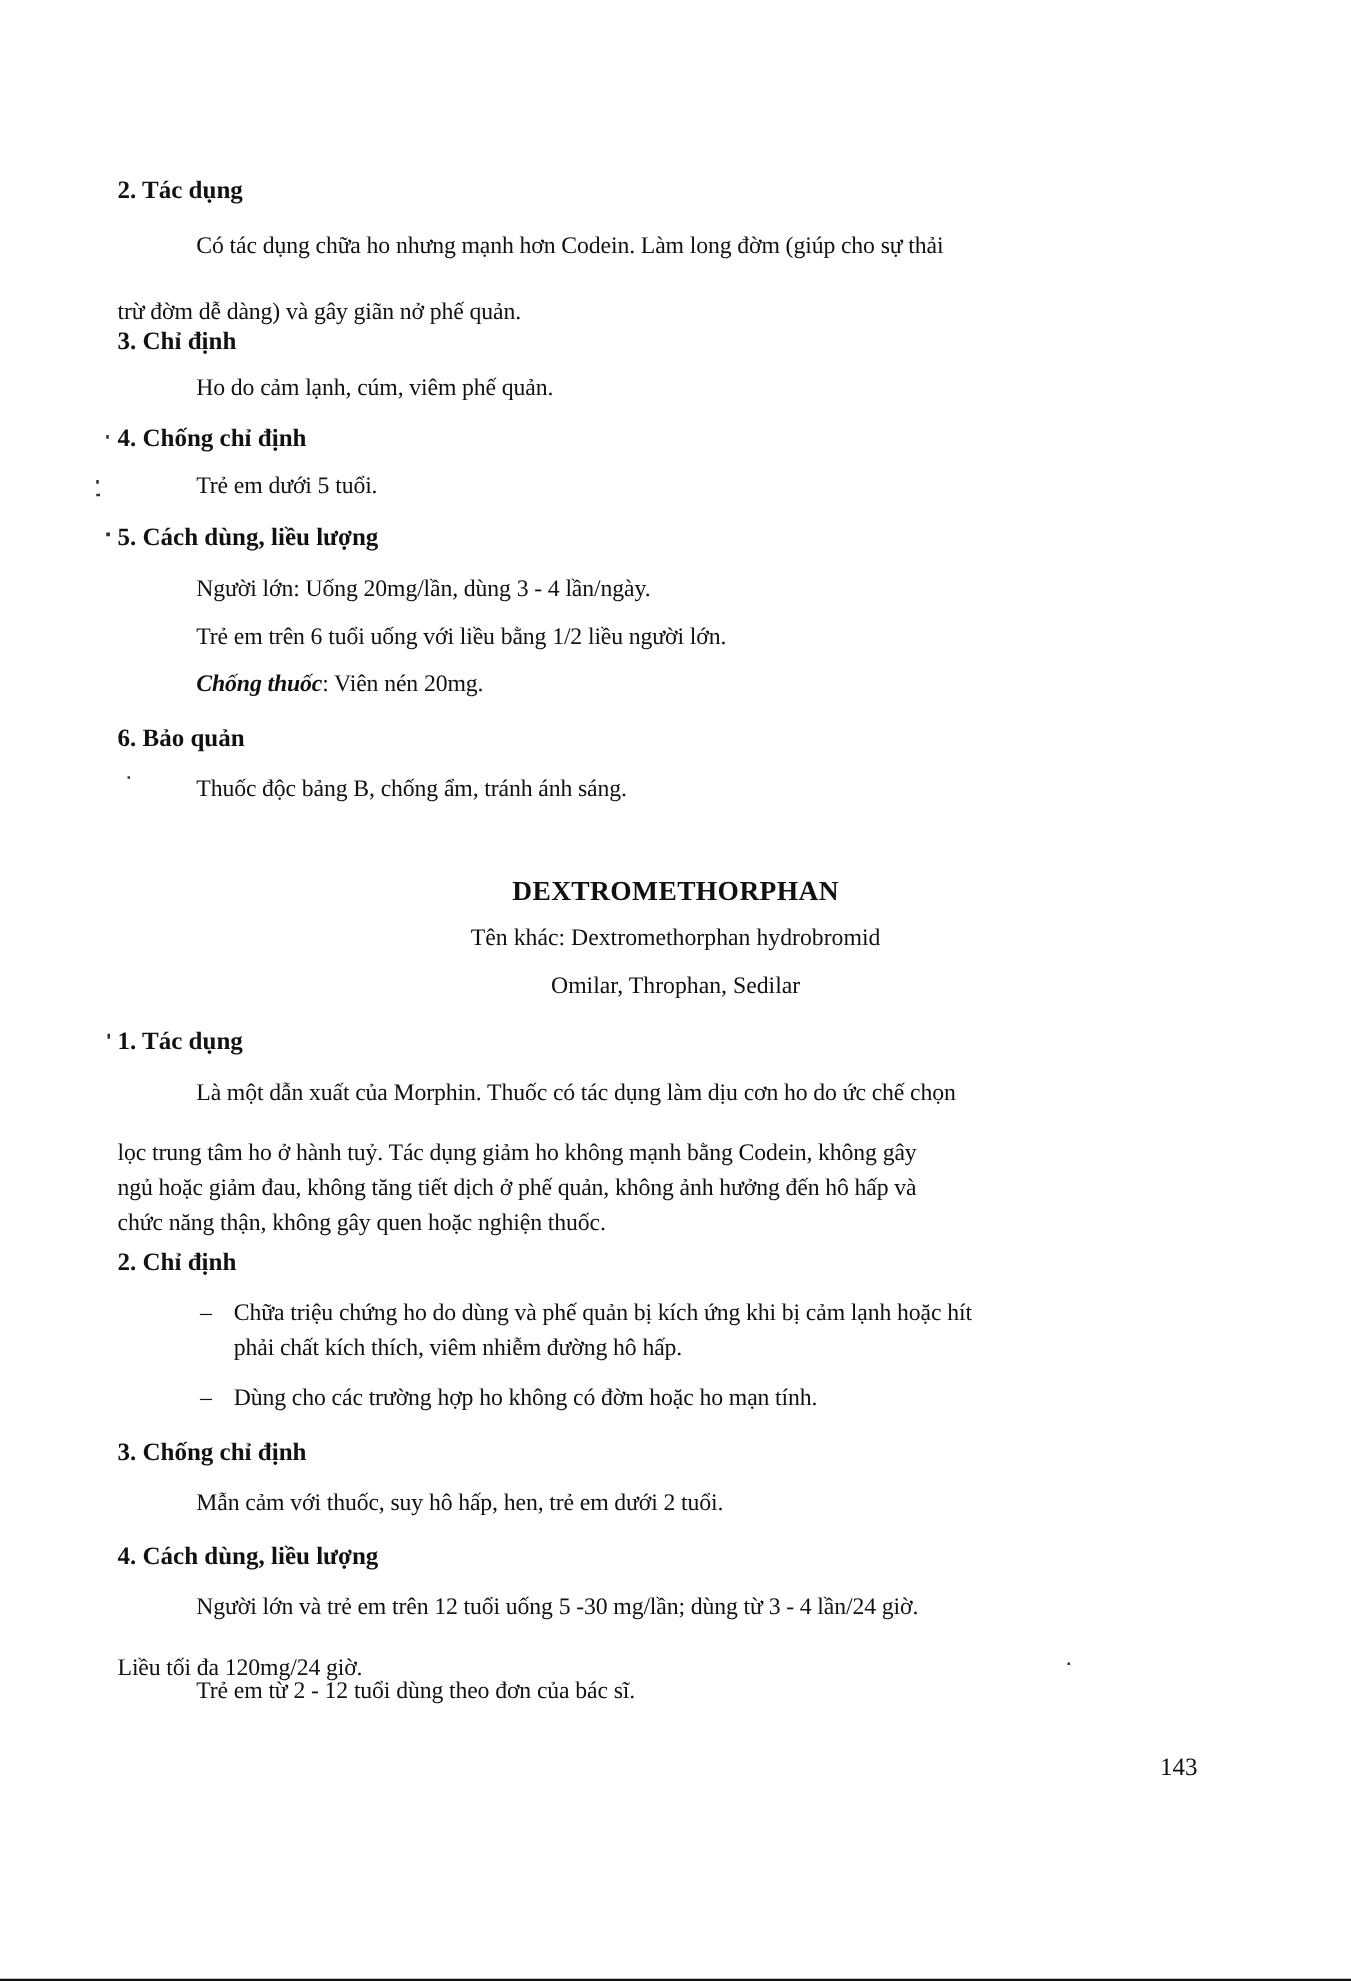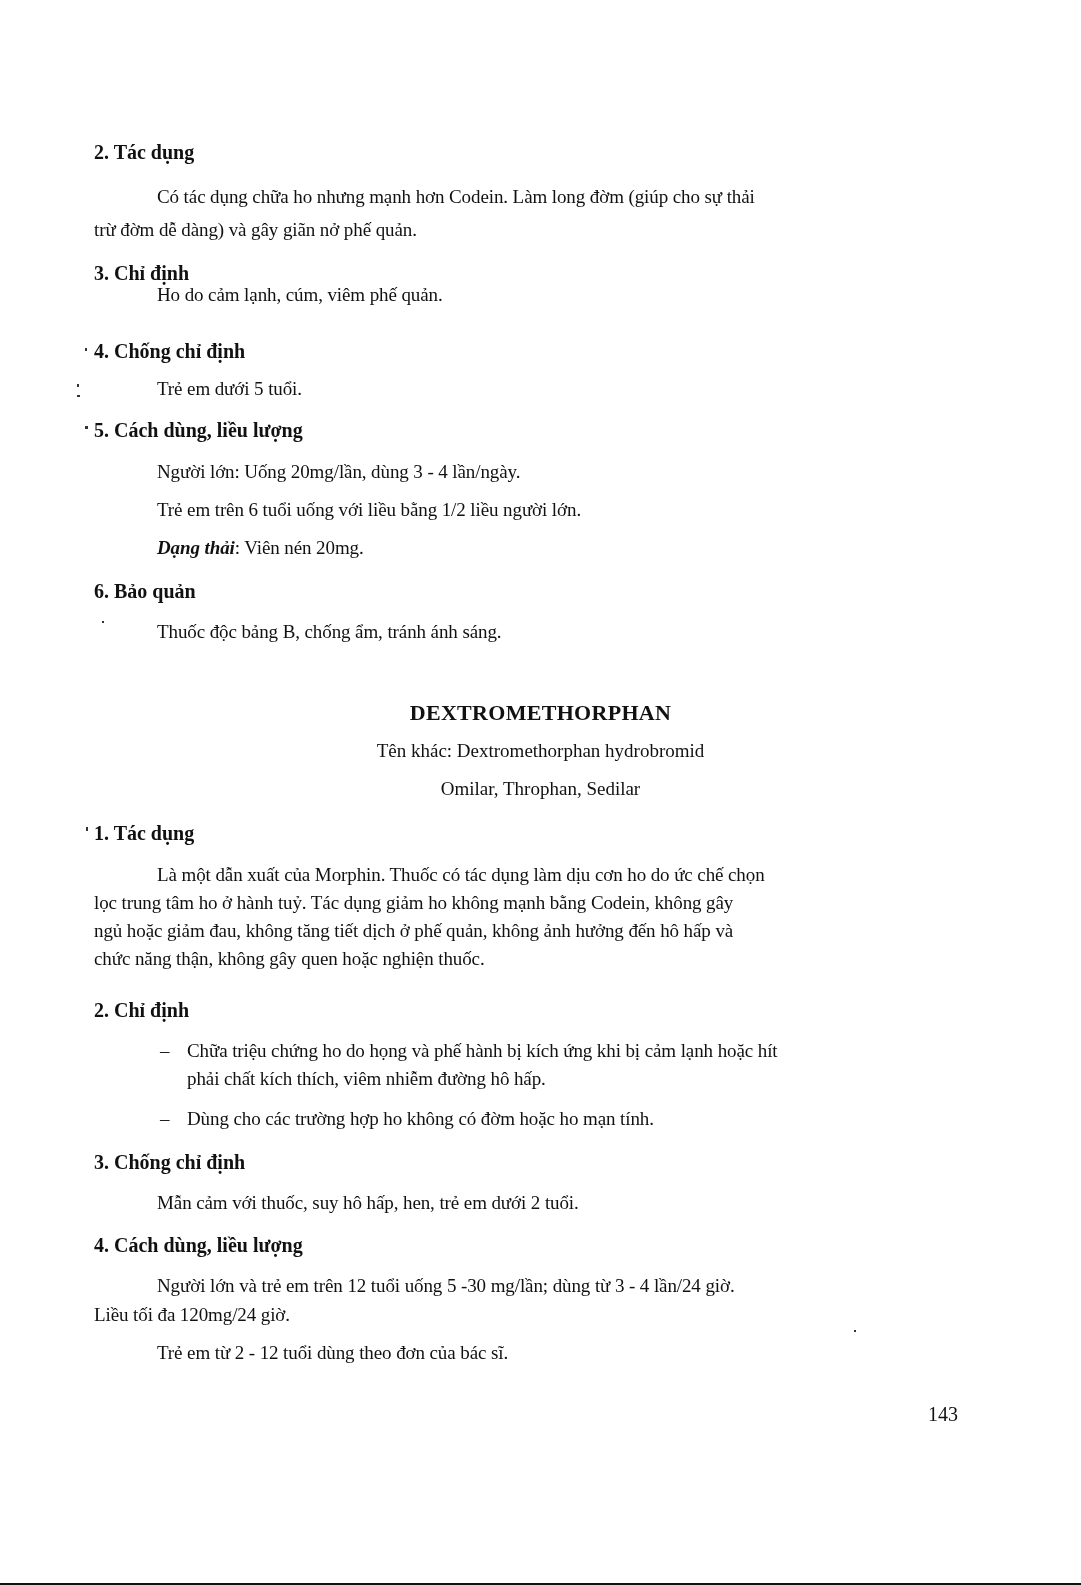--- a/index.html
+++ b/index.html
@@ -25,21 +25,21 @@
     .h {
       font-weight: bold;
       font-size: 20px;
       left: 94px;
     }
     .p {
       font-size: 19px;
       letter-spacing: -0.1px;
     }
     .ind { left: 157px; }
-    .full { left: 94px; }
+    .full { left: 94px; margin-top: 20px; }
     .title {
       font-weight: bold;
       font-size: 22px;
       letter-spacing: 0.3px;
       left: 0; width: 1081px; text-align: center;
     }
     .center {
       left: 0; width: 1081px; text-align: center;
       font-size: 19px;
     }
@@ -62,46 +62,46 @@
 </head>
 <body>
 
 <div class="page">
 
   <div class="abs h" style="top:141px;">2. Tác dụng</div>
   <div class="abs p ind" style="top:186px;">Có tác dụng chữa ho nhưng mạnh hơn Codein. Làm long đờm (giúp cho sự thải</div>
   <div class="abs p full" style="top:219px;">trừ đờm dễ dàng) và gây giãn nở phế quản.</div>
 
   <div class="abs h" style="top:262px;">3. Chỉ định</div>
-  <div class="abs p ind" style="top:284px;">Ho do cảm lạnh, cúm, viêm phế quản.</div>
+  <div class="abs p ind" style="top:300px;">Ho do cảm lạnh, cúm, viêm phế quản.</div>
 
   <div class="abs h" style="top:340px;">4. Chống chỉ định</div>
   <div class="abs p ind" style="top:378px;">Trẻ em dưới 5 tuổi.</div>
 
   <div class="abs h" style="top:419px;text-align:center;">5. Cách dùng, liều lượng</div>
   <div class="abs p ind" style="top:461px;">Người lớn: Uống 20mg/lần, dùng 3 - 4 lần/ngày.</div>
   <div class="abs p ind" style="top:499px;">Trẻ em trên 6 tuổi uống với liều bằng 1/2 liều người lớn.</div>
-  <div class="abs p ind" style="top:537px;"><em class="lbl">Dạng thải</em><span>: Viên nén 20mg.</span></div>
+  <div class="abs p ind" style="top:537px;"><em class="lbl">Chống thuốc</em><span>: Viên nén 20mg.</span></div>
 
   <div class="abs h" style="top:580px;">6. Bảo quản</div>
   <div class="abs p ind" style="top:621px;">Thuốc độc bảng B, chống ẩm, tránh ánh sáng.</div>
 
   <div class="abs title" style="top:700px;">DEXTROMETHORPHAN</div>
   <div class="abs center" style="top:740px;">Tên khác: Dextromethorphan hydrobromid</div>
   <div class="abs center" style="top:778px;">Omilar, Throphan, Sedilar</div>
 
   <div class="abs h" style="top:822px;">1. Tác dụng</div>
   <div class="abs p ind" style="top:864px;">Là một dẫn xuất của Morphin. Thuốc có tác dụng làm dịu cơn ho do ức chế chọn</div>
   <div class="abs p full" style="top:892px;">lọc trung tâm ho ở hành tuỷ. Tác dụng giảm ho không mạnh bằng Codein, không gây</div>
   <div class="abs p full" style="top:920px;">ngủ hoặc giảm đau, không tăng tiết dịch ở phế quản, không ảnh hưởng đến hô hấp và</div>
   <div class="abs p full" style="top:948px;">chức năng thận, không gây quen hoặc nghiện thuốc.</div>
 
   <div class="abs h" style="top:999px;">2. Chỉ định</div>
   <div class="abs dash" style="top:1040px;">–</div>
-  <div class="abs p bullet-text" style="top:1040px;">Chữa triệu chứng ho do họng và phế hành bị kích ứng khi bị cảm lạnh hoặc hít</div>
+  <div class="abs p bullet-text" style="top:1040px;">Chữa triệu chứng ho do dùng và phế quản bị kích ứng khi bị cảm lạnh hoặc hít</div>
   <div class="abs p bullet-text" style="top:1068px;">phải chất kích thích, viêm nhiễm đường hô hấp.</div>
   <div class="abs dash" style="top:1108px;">–</div>
   <div class="abs p bullet-text" style="top:1108px;">Dùng cho các trường hợp ho không có đờm hoặc ho mạn tính.</div>
 
   <div class="abs h" style="top:1151px;">3. Chống chỉ định</div>
   <div class="abs p ind" style="top:1192px;">Mẫn cảm với thuốc, suy hô hấp, hen, trẻ em dưới 2 tuổi.</div>
 
   <div class="abs h" style="top:1234px;">4. Cách dùng, liều lượng</div>
   <div class="abs p ind" style="top:1275px;">Người lớn và trẻ em trên 12 tuổi uống 5 -30 mg/lần; dùng từ 3 - 4 lần/24 giờ.</div>
   <div class="abs p full" style="top:1304px;font-family:Liberation Serif, serif;">Liều tối đa 120mg/24 giờ.</div>

